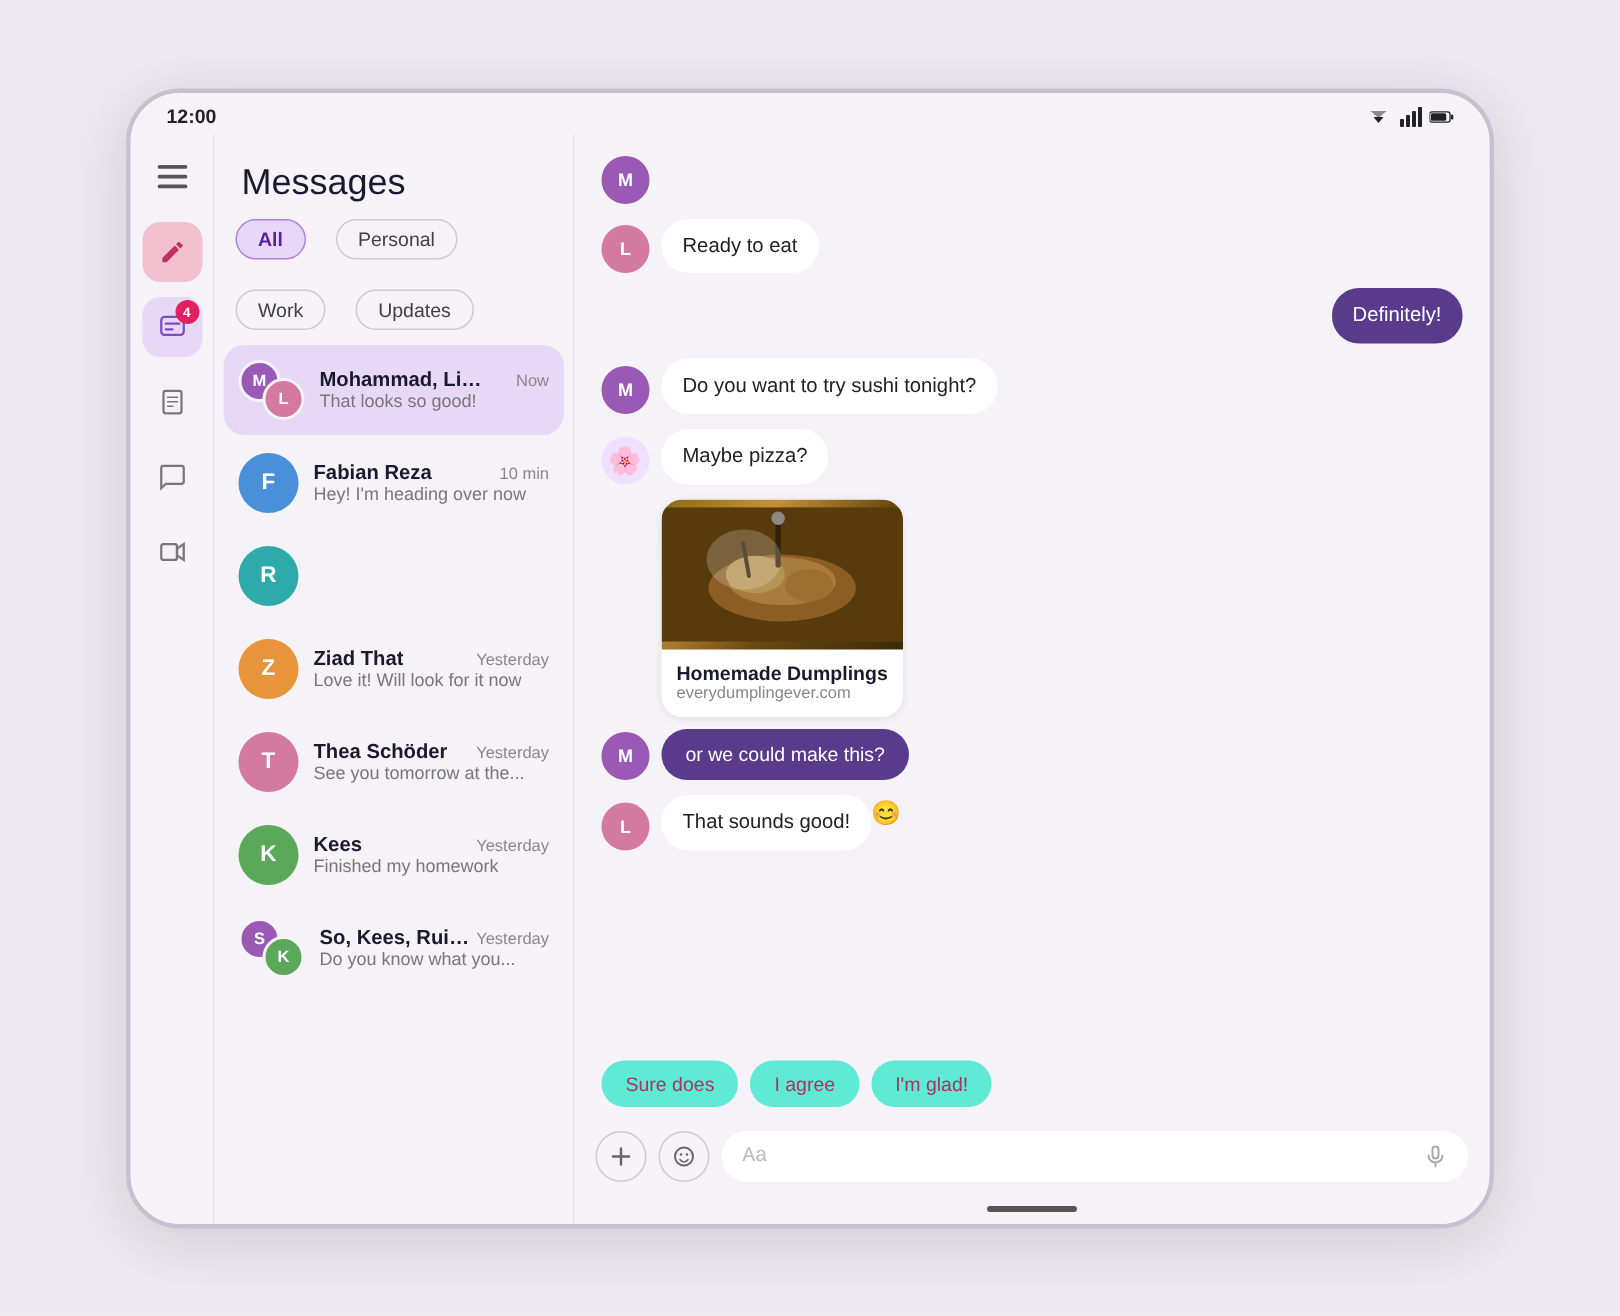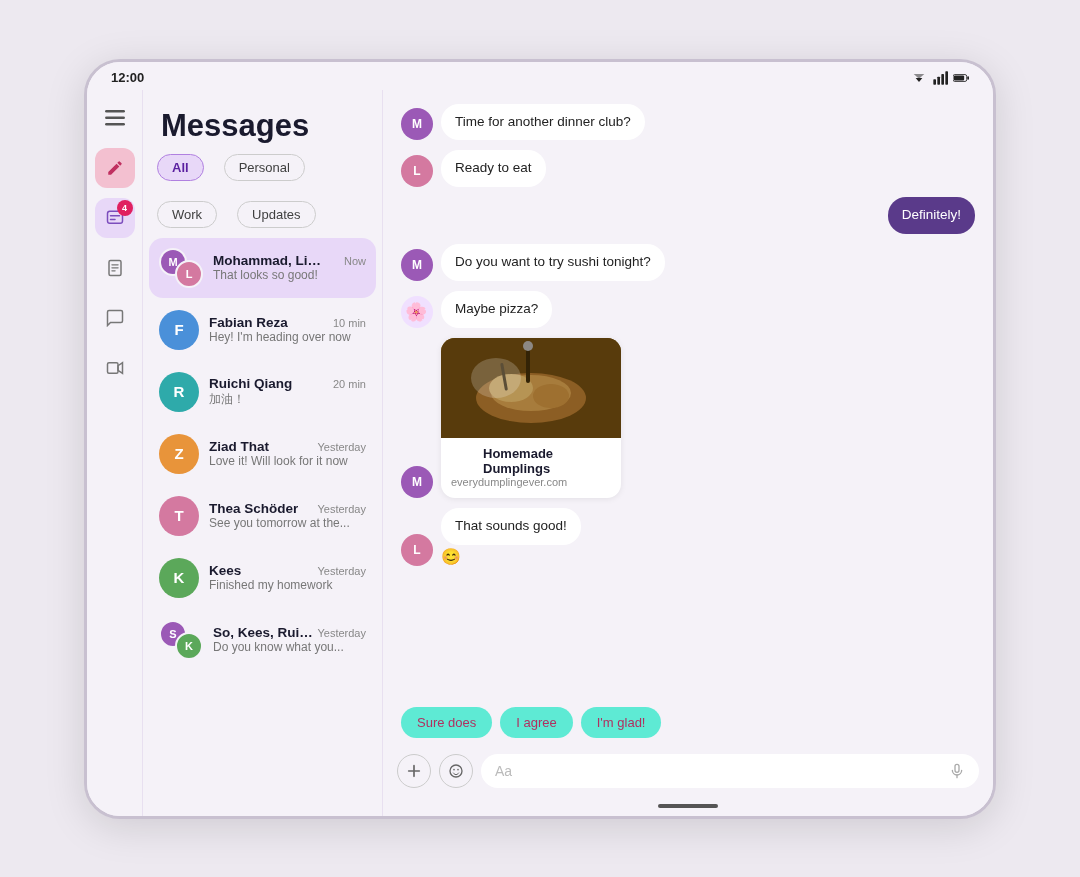--- a/index.html
+++ b/index.html
@@ -96,22 +96,22 @@
     .messages-panel {
       width: 240px;
       background: #f5f2f8;
       display: flex;
       flex-direction: column;
       padding: 0;
       border-right: 1px solid #e8e0f0;
       flex-shrink: 0;
     }
     .messages-title {
-      font-size: 31px;
-      font-weight: 700;
+      font-size: 24px;
+      font-weight: 400;
       color: #1a1a2e;
       padding: 18px 18px 10px 18px;
     }
     .filter-chips {
       display: flex;
       flex-wrap: wrap;
       gap: 20px;
       padding: 0 14px 10px 14px;
     }
     .chip {
@@ -288,21 +288,20 @@
       max-width: 180px;
       box-shadow: 0 1px 6px rgba(0,0,0,0.08);
     }
     .link-card-body {
       padding: 8px 10px 10px 10px;
     }
     .link-card-title {
       font-size: 13px;
       font-weight: 700;
       color: #1a1a2e;
-      margin-left: 32px;
     }
     .link-card-url {
       font-size: 11px;
       color: #888;
     }
     .quick-replies {
       display: flex;
       gap: 8px;
       padding: 4px 18px 8px 18px;
     }
@@ -314,20 +313,21 @@
       font-size: 13px;
       font-weight: 500;
       cursor: pointer;
       border: none;
     }
     .chat-input-bar {
       display: flex;
       align-items: flex-start;
       gap: 8px;
       padding: 8px 14px 12px 14px;
+      font-family: Liberation Mono, monospace;
     }
     .input-icon-btn {
       width: 34px;
       height: 34px;
       border-radius: 50%;
       border: 1.5px solid #ccc;
       background: none;
       display: flex;
       align-items: center;
       justify-content: center;
@@ -489,27 +489,20 @@
             <div class="conv-header">
               <span class="conv-name">Fabian Reza</span>
               <span class="conv-time">10 min</span>
             </div>
             <div class="conv-preview">Hey! I'm heading over now</div>
           </div>
         </div>
 
         <div class="conversation-item">
           <div class="avatar bg-teal" style="width:40px;height:40px;border-radius:50%;flex-shrink:0;display:flex;align-items:center;justify-content:center;font-size:15px;font-weight:bold;">R</div>
-          <div class="conv-info">
-            <div class="conv-header">
-              <span class="conv-name">Ruichi Qiang</span>
-              <span class="conv-time">20 min</span>
-            </div>
-            <div class="conv-preview">加油！</div>
-          </div>
         </div>
 
         <div class="conversation-item">
           <div class="avatar bg-orange" style="width:40px;height:40px;border-radius:50%;flex-shrink:0;display:flex;align-items:center;justify-content:center;font-size:15px;font-weight:bold;">Z</div>
           <div class="conv-info">
             <div class="conv-header">
               <span class="conv-name">Ziad That</span>
               <span class="conv-time">Yesterday</span>
             </div>
             <div class="conv-preview">Love it! Will look for it now</div>
@@ -555,21 +548,20 @@
         </div>
 
       </div>
     </div>
 
     <div class="chat-panel">
       <div class="chat-messages">
 
         <div class="msg-row">
           <div class="msg-avatar bg-purple">M</div>
-          <div class="bubble">Time for another dinner club?</div>
         </div>
 
         <div class="msg-row">
           <div class="msg-avatar bg-pink">L</div>
           <div class="bubble">Ready to eat</div>
         </div>
 
         <div class="msg-row sent">
           <div class="bubble sent">Definitely!</div>
         </div>
@@ -600,26 +592,27 @@
                   <ellipse cx="87" cy="8" rx="5" ry="5" fill="#b0b0b0"></ellipse>
                   <rect x="60" y="25" width="3" height="28" rx="1.5" fill="#3a2808" transform="rotate(-10,61,30)"></rect>
                   <rect x="0" y="0" width="180" height="100" fill="rgba(30,15,0,0.25)"></rect>
                 </svg>
               </div>
               <div class="link-card-body">
                 <div class="link-card-title">Homemade Dumplings</div>
                 <div class="link-card-url">everydumplingever.com</div>
               </div>
             </div>
+            <div class="bubble action-pill">or we could make this?</div>
           </div>
         </div>
 
         <div class="msg-row">
           <div class="msg-avatar bg-pink">L</div>
-          <div style="display:flex;flex-direction:column;">
+          <div style="display:flex;flex-direction:row;">
             <div class="bubble">That sounds good!</div>
             <div class="emoji-reaction">😊</div>
           </div>
         </div>
 
       </div>
 
       <div class="quick-replies">
         <button class="quick-reply">Sure does</button>
         <button class="quick-reply">I agree</button>

